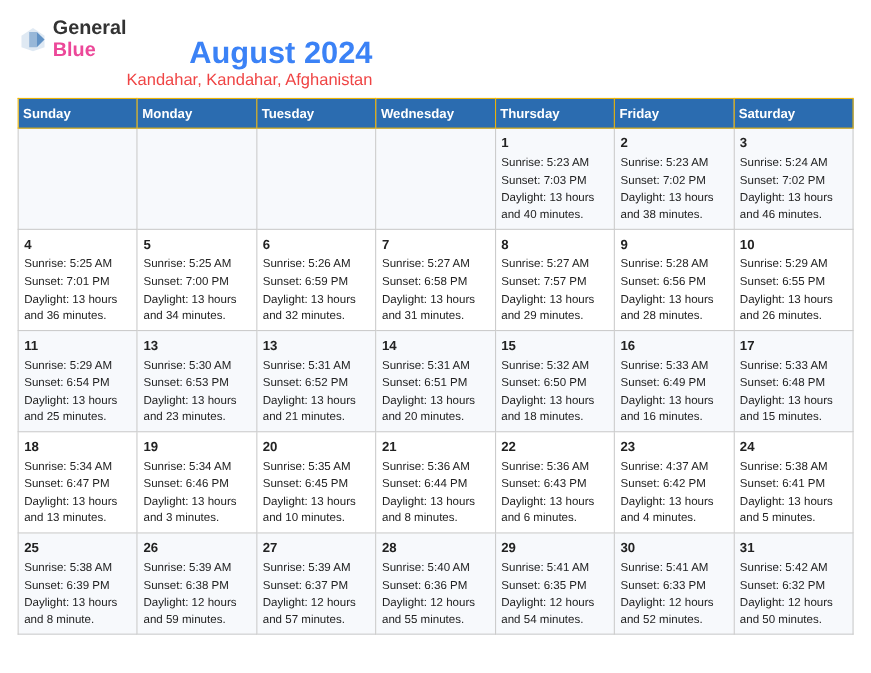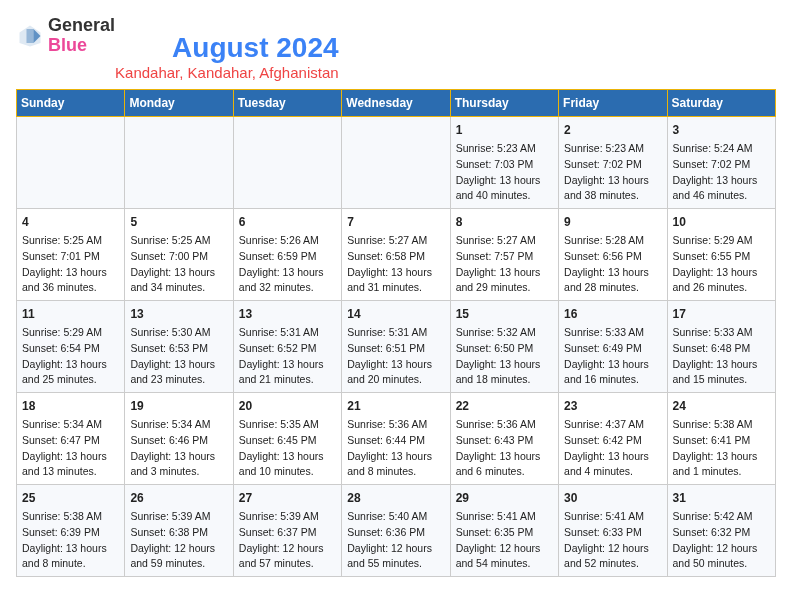--- a/index.html
+++ b/index.html
@@ -287,21 +287,21 @@
           <div>Sunrise: 4:37 AM</div>
           <div>Sunset: 6:42 PM</div>
           <div>Daylight: 13 hours</div>
           <div>and 4 minutes.</div>
         </td>
         <td>
           <div class="day-number">24</div>
           <div>Sunrise: 5:38 AM</div>
           <div>Sunset: 6:41 PM</div>
           <div>Daylight: 13 hours</div>
-          <div>and 1 minutes.</div>
+          <div>and 5 minutes.</div>
         </td>
       </tr>
       <tr>
         <td>
           <div class="day-number">25</div>
           <div>Sunrise: 5:38 AM</div>
           <div>Sunset: 6:39 PM</div>
           <div>Daylight: 13 hours</div>
           <div>and 8 minute.</div>
         </td>

